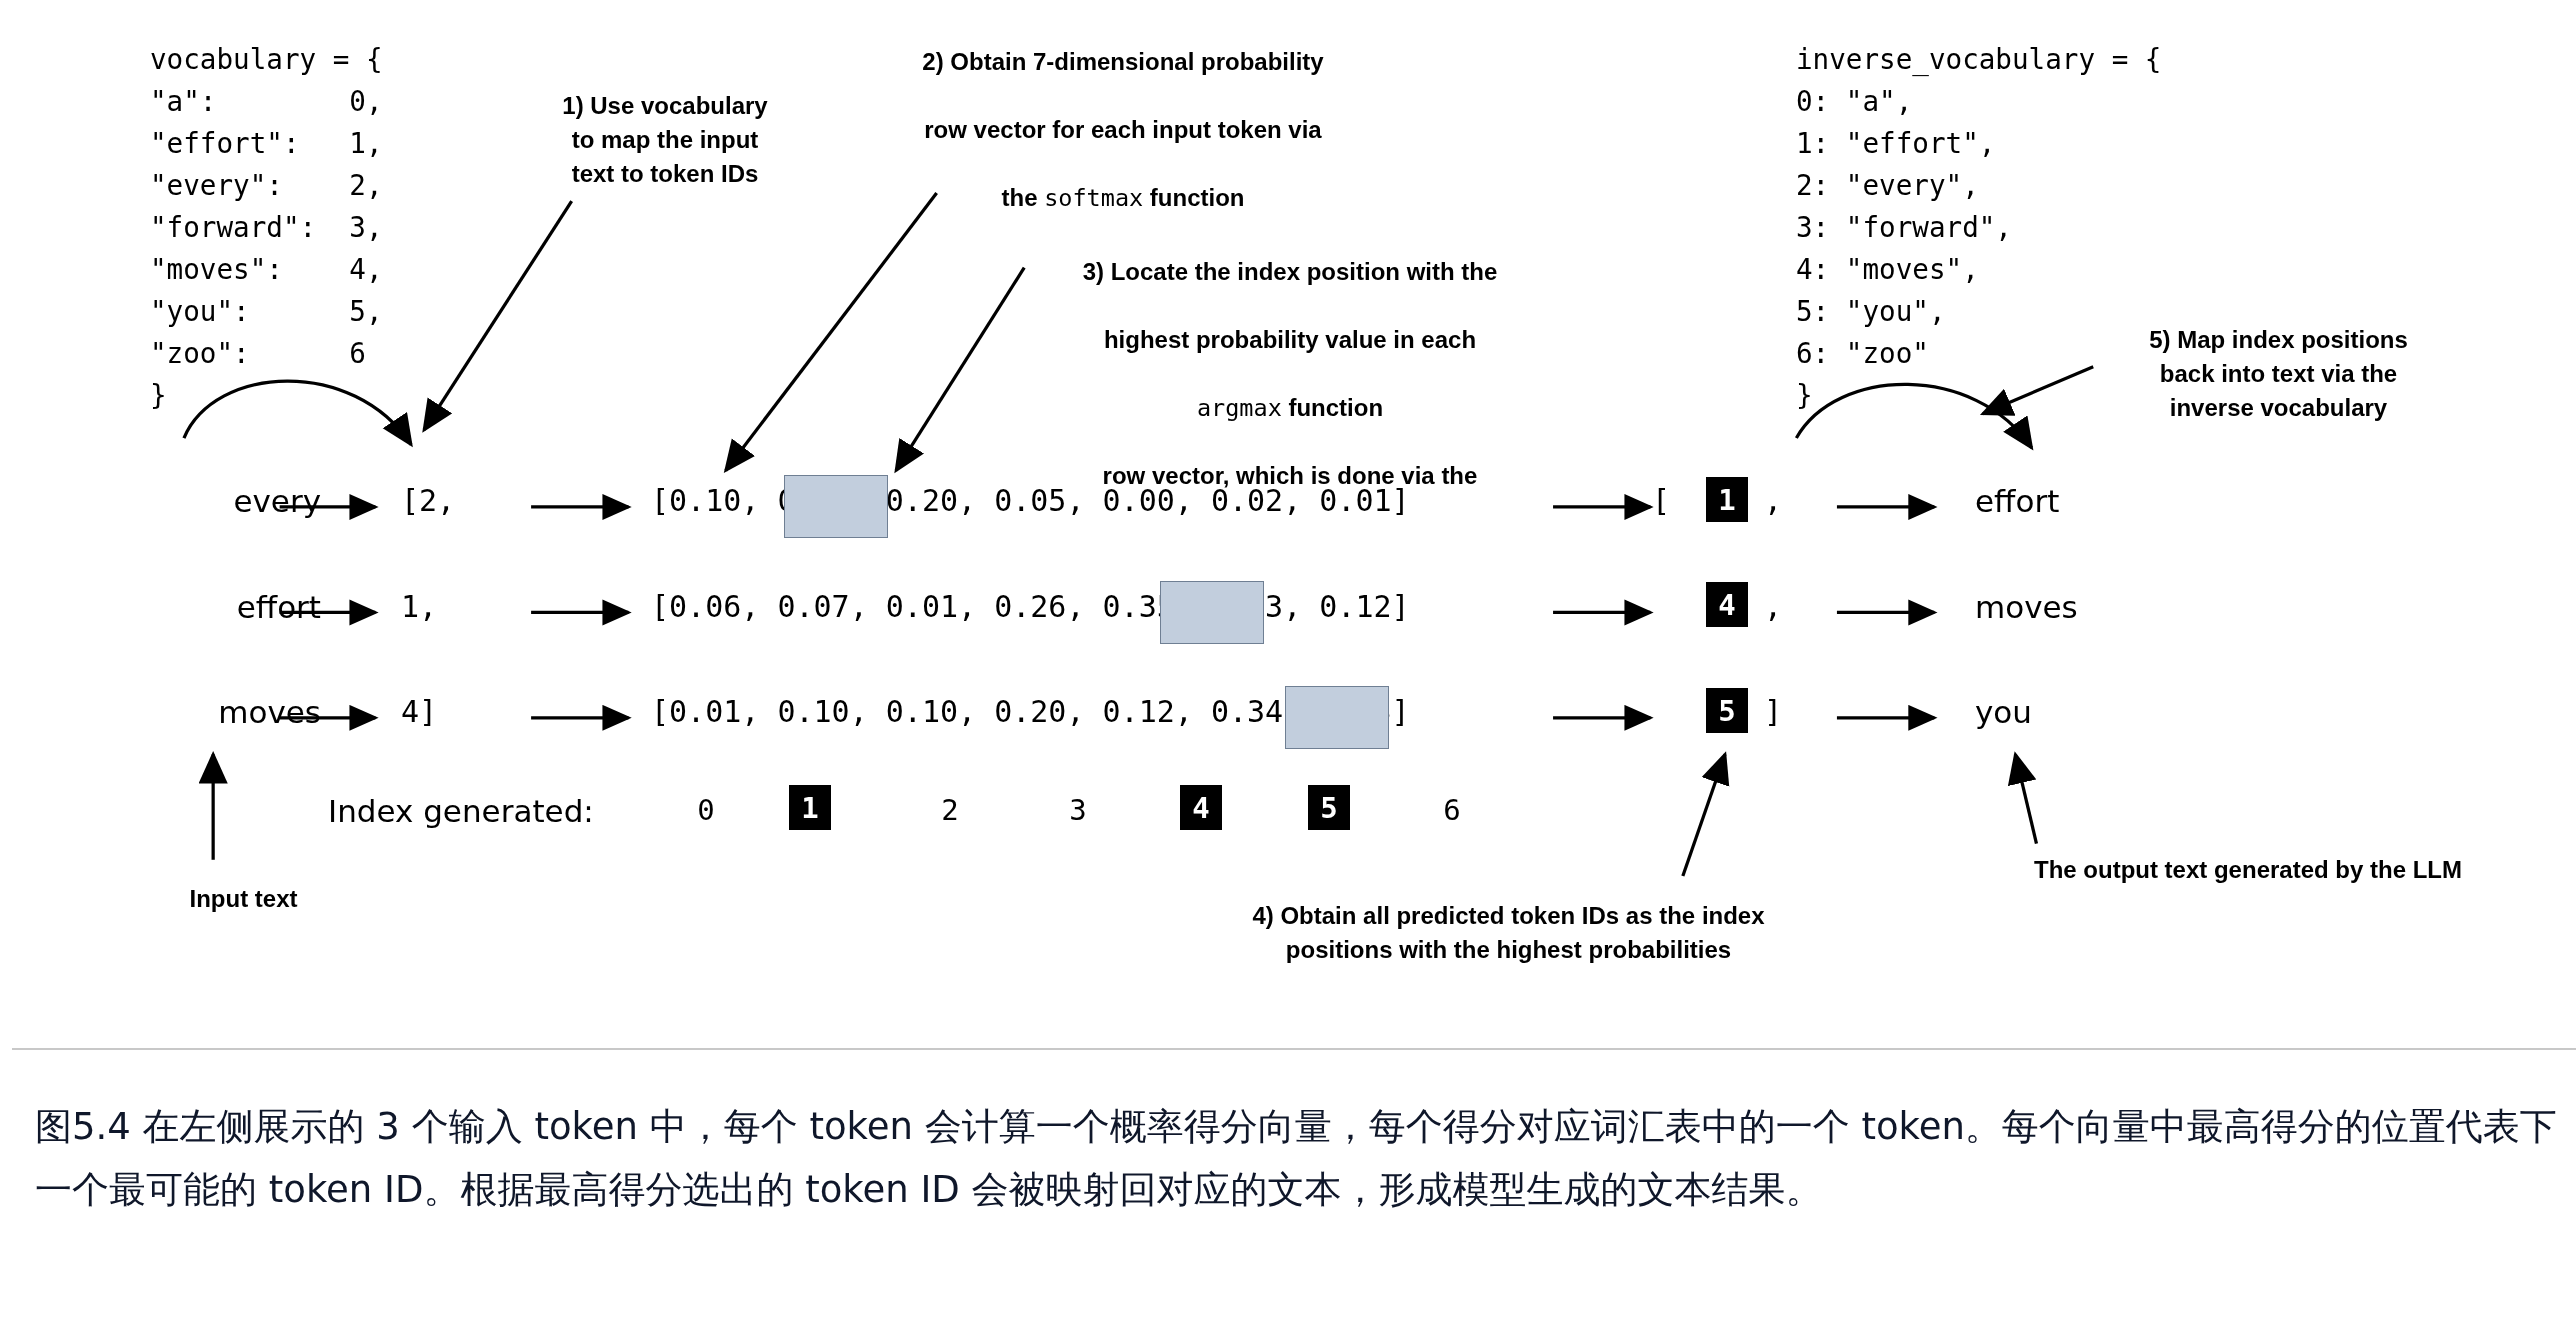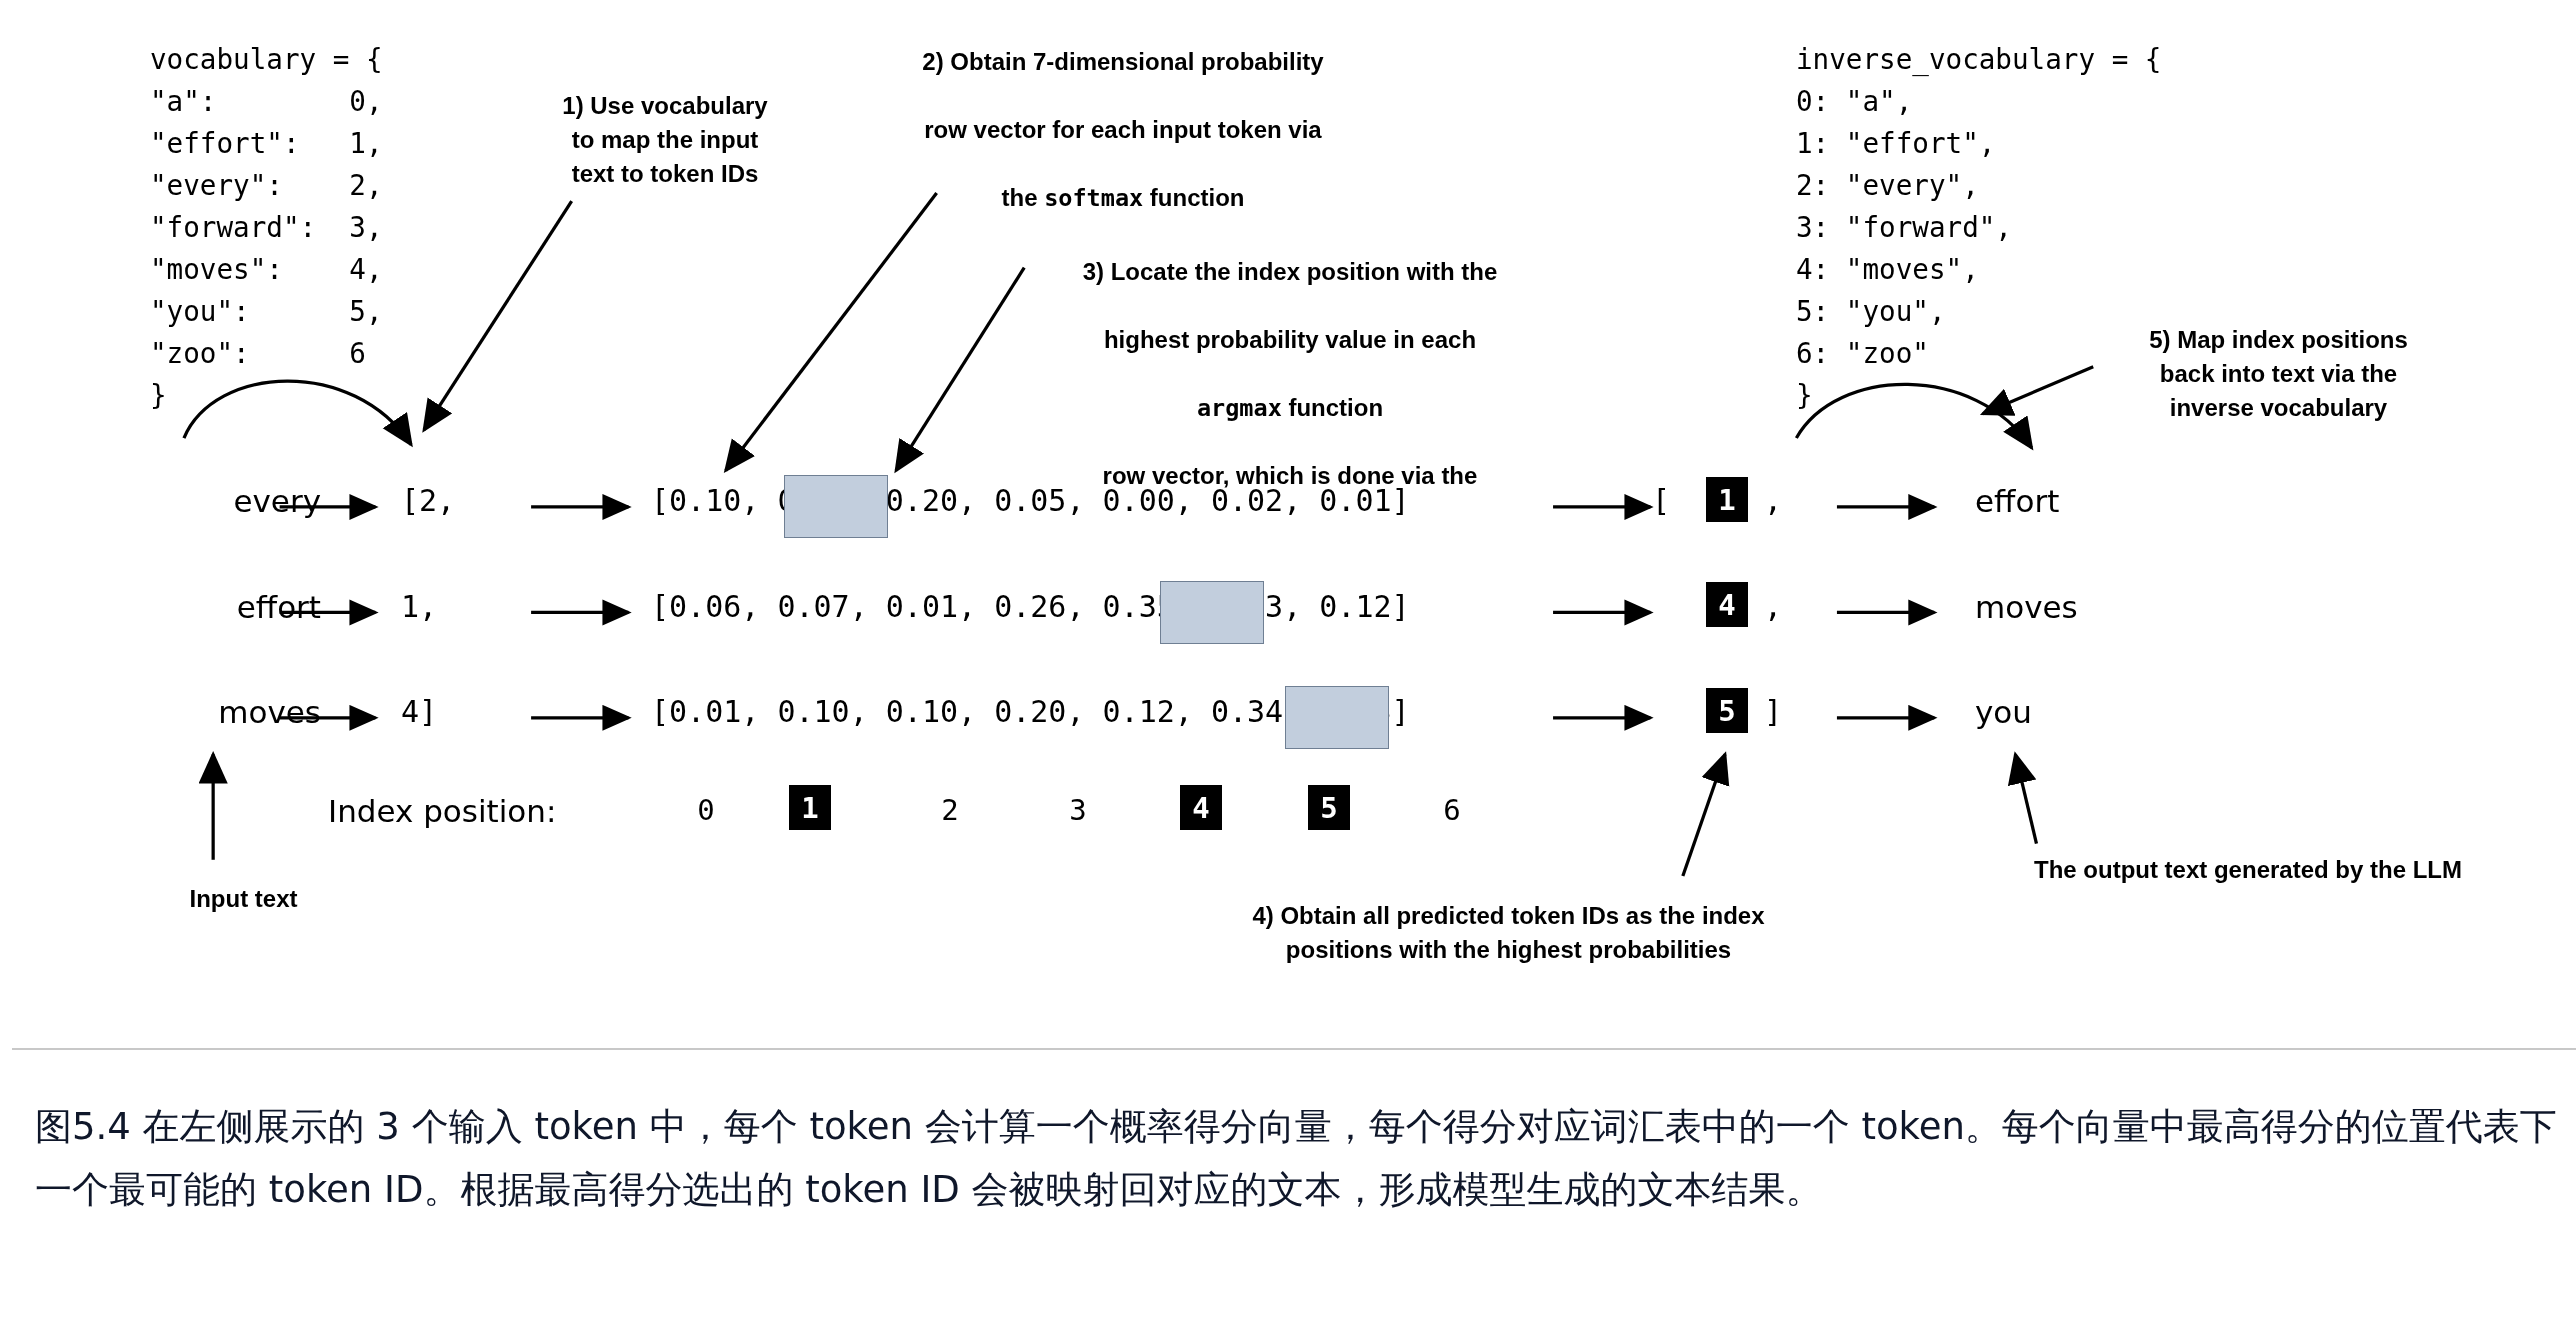--- a/index.html
+++ b/index.html
@@ -38,21 +38,21 @@
     font-family: "Liberation Sans", sans-serif;
     font-weight: bold;
     font-size: 24px;
     line-height: 34px;
     color: #000;
     text-align: center;
     white-space: pre-line;
   }
   .anno .code {
     font-family: "DejaVu Sans Mono", monospace;
-    font-weight: bold;
+    font-weight: normal;
     font-size: 23.5px;
   }
   .anno-1 { left: 503px; top: 89px; width: 300px; }
   .anno-2 { left: 835px; top: 11.4px;  width: 552px; }
   .anno-3 { left: 998px; top: 221px; width: 560px; }
   .anno-4 { left: 1160px; top: 899px; width: 673px; }
   .anno-5 { left: 2084px; top: 323px; width: 365px; }
   .anno-input { left: 138px; top: 882px; width: 187px; text-align: center;}
   .anno-output { left: 1882px; top: 853px; width: 568px; text-align: right;}
 
@@ -264,21 +264,21 @@
   <div class="abs rowtxt out-col r2">moves</div>
 
   <div class="abs rowtxt w-col r3">moves</div>
   <div class="abs rowmono id-col r3">4]</div>
   <div class="abs rowmono prob-col r3">[0.01, 0.10, 0.10, 0.20, 0.12, 0.34, 0.13]</div>
   <div class="hl" style="left:1273px; top:686px; width:104px; height:63px;"></div>
   <div class="chip" style="left:1694px; top:688px;">5</div>
   <div class="abs rowmono" style="left:1752px; top:694px;">]</div>
   <div class="abs rowtxt out-col r3">you</div>
 
-  <div class="abs idxlabel">Index position:</div>
+  <div class="abs idxlabel">Index generated:</div>
 
   <div class="idxnum" style="left:673px; top:793px;">0</div>
   <div class="chip" style="left:777px; top:785px;">1</div>
   <div class="idxnum" style="left:917px; top:793px;">2</div>
   <div class="idxnum" style="left:1045px; top:793px;">3</div>
   <div class="chip" style="left:1168px; top:785px;">4</div>
   <div class="chip" style="left:1296px; top:785px;">5</div>
   <div class="idxnum" style="left:1419px; top:793px;">6</div>
 
   <div class="hr"></div>

